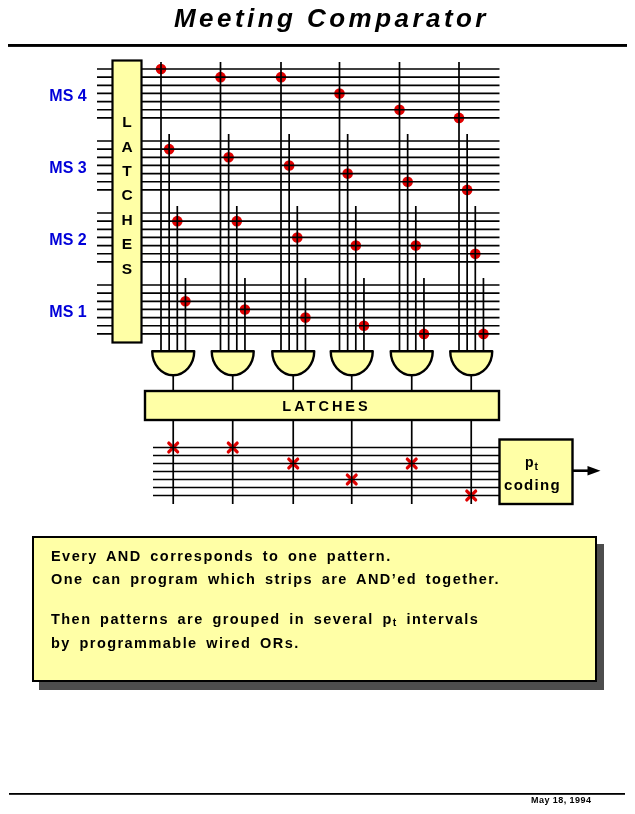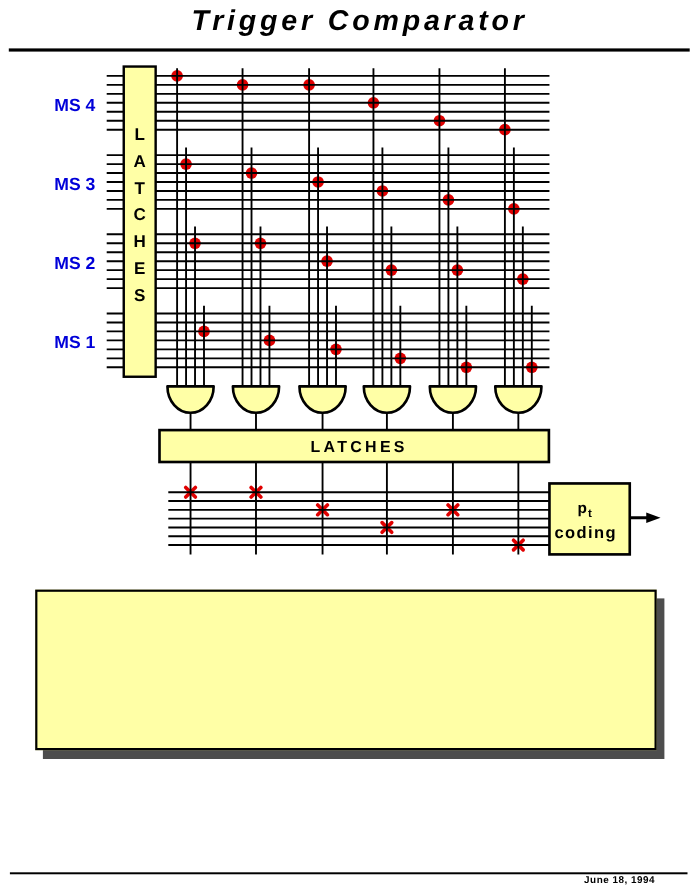--- a/index.html
+++ b/index.html
@@ -60,16 +60,18 @@
       <rect x="145" y="391" width="354" height="29" fill="#FFFFA6" stroke="#000" stroke-width="2.4"></rect>
       <text x="326.5" y="411" font-family="Liberation Sans, sans-serif" font-size="14.5" font-weight="bold" letter-spacing="3" text-anchor="middle" fill="#000">LATCHES</text>
       <rect x="499.5" y="439.5" width="73" height="64.5" fill="#FFFFA6" stroke="#000" stroke-width="2.4"></rect>
       <text x="525" y="466.5" font-family="Liberation Sans, sans-serif" font-size="14" font-weight="bold" text-anchor="start" fill="#000">p<tspan font-size="10.5" dy="3.5" dx="1">t</tspan></text>
       <text x="532.5" y="489.5" font-family="Liberation Sans, sans-serif" font-size="15" font-weight="bold" letter-spacing="1.3" text-anchor="middle" fill="#000">coding</text>
       <path d="M573 470.7H589" stroke="#000" stroke-width="2.6" fill="none"></path>
       <path d="M587.5 466L600.5 470.7L587.5 475.4Z" fill="#000"></path>
       <rect x="8" y="44" width="619" height="2.9" fill="#000"></rect>
       <rect x="9" y="793" width="616" height="1.8" fill="#000"></rect>
     </svg>
-<div class="abs" id="title" style="left:174px;top:3px;font-size:26px;font-weight:bold;font-style:italic;letter-spacing:3.45px;white-space:nowrap;color:#000">Trigger Comparator</div>
+<div class="abs" id="title" style="left:174px;top:3px;font-size:26px;font-weight:bold;font-style:italic;letter-spacing:3.45px;white-space:nowrap;color:#000">Meeting Comparator</div>
 <div class="abs" style="left:39px;top:543.5px;width:565px;height:146px;background:#4d4d4d"></div>
 <div class="abs" style="left:32px;top:536px;width:565px;height:145.5px;background:#FFFFA6;border:2px solid #000"></div>
-<div class="abs" id="foot2" style="left:531px;top:795px;font-size:9px;font-weight:bold;letter-spacing:0.45px;white-space:nowrap;color:#000">June 18, 1994</div>
+<div class="abs" id="note1" style="left:51px;top:544.5px;font-size:14.5px;font-weight:bold;letter-spacing:1.45px;word-spacing:3.2px;line-height:23.5px;white-space:nowrap;color:#000">Every AND corresponds to one pattern.<br>One can program which strips are AND’ed together.</div>
+<div class="abs" id="note2" style="left:51px;top:608px;font-size:14.5px;font-weight:bold;letter-spacing:1.45px;word-spacing:3.2px;line-height:23.5px;white-space:nowrap;color:#000">Then patterns are grouped in several p<sub style="font-size:10.5px;vertical-align:-2px;line-height:0">t</sub> intervals<br>by programmable wired ORs.</div>
+<div class="abs" id="foot2" style="left:531px;top:795px;font-size:9px;font-weight:bold;letter-spacing:0.45px;white-space:nowrap;color:#000">May 18, 1994</div>
 </div>
 </body></html>

